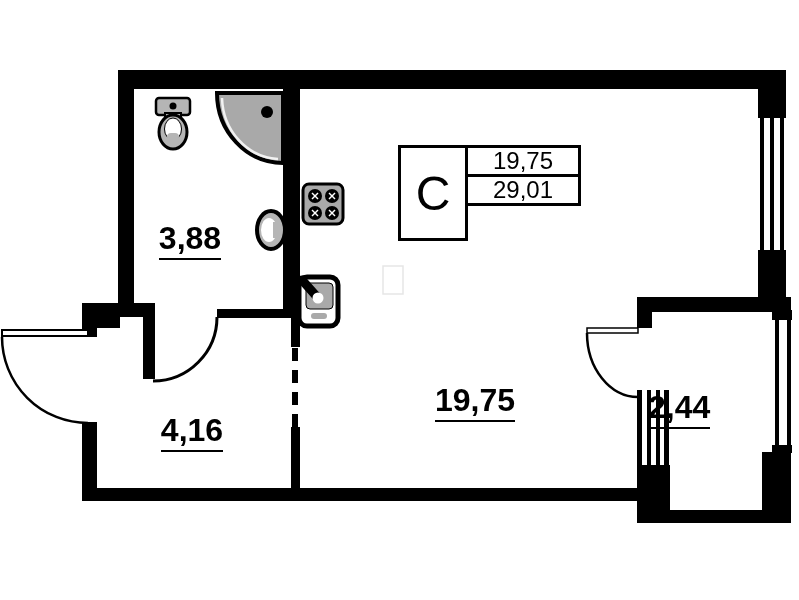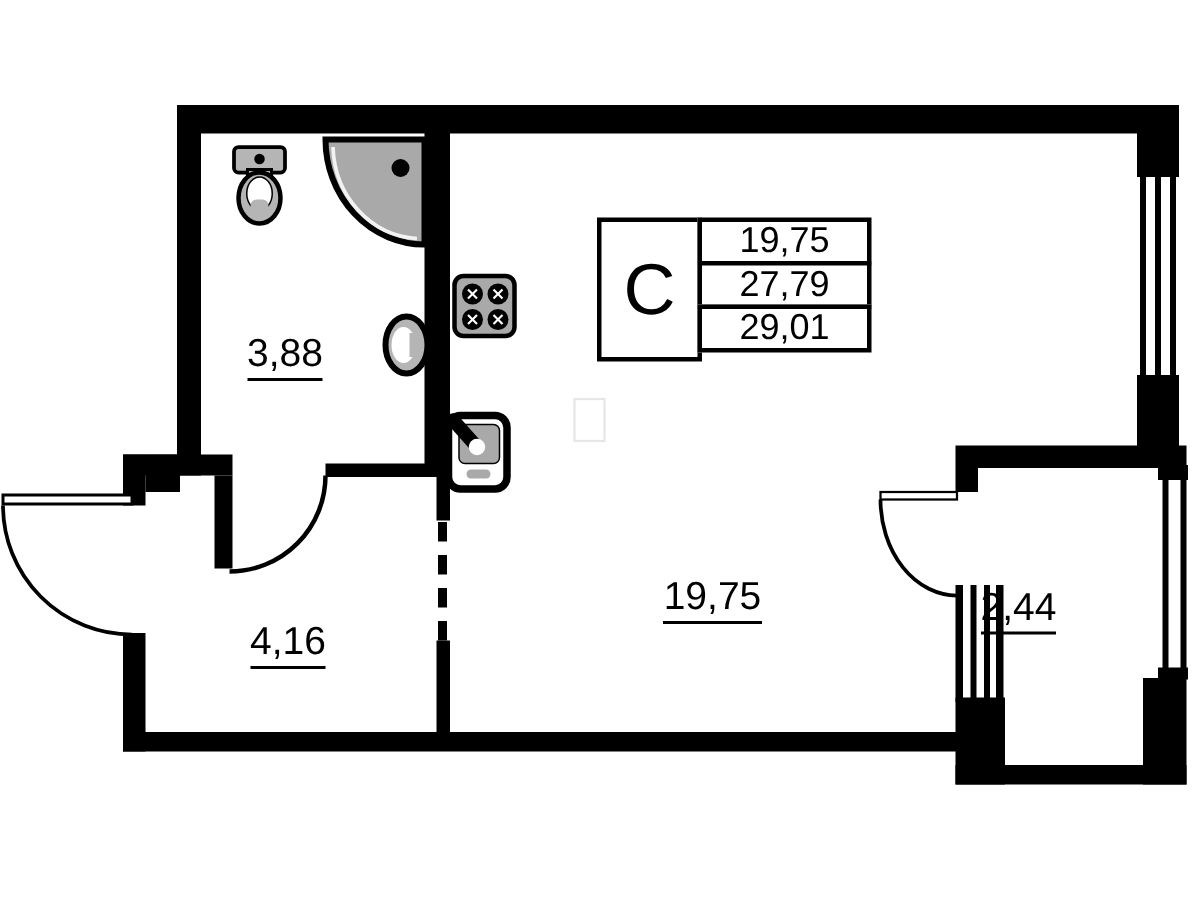--- a/index.html
+++ b/index.html
@@ -2,22 +2,22 @@
 <html><head>
 <meta charset="utf-8">
 <style>
   html,body{margin:0;padding:0;background:#fff;}
   .stage{
     position:relative;width:799px;height:600px;background:#ffffff;overflow:hidden;
     font-family:"Liberation Sans",sans-serif;color:#000;
   }
   .plan-svg{position:absolute;left:0;top:0;}
   .room-label{
-    position:absolute;font-size:26px;line-height:1.05;text-align:center;
-    letter-spacing:0;color:#000;white-space:nowrap;
+    position:absolute;font-size:32px;line-height:1.05;text-align:center;
+    letter-spacing:0;color:#000;white-space:nowrap;font-weight:bold;
   }
   .underlined{border-bottom:2px solid #000;padding-bottom:2px;}
   .info-box{position:absolute;left:398px;top:145px;display:flex;}
   .info-type{
     width:64px;height:90px;border:3px solid #000;display:flex;
     align-items:center;justify-content:center;font-size:48px;background:#fff;
   }
   .info-vals{display:flex;flex-direction:column;margin-left:-3px;}
   .info-val{
     width:110px;height:26px;border:3px solid #000;display:flex;
@@ -176,18 +176,17 @@
 
   <div class="room-label" style="left:648px;top:391px;width:62px;">
     <span class="underlined">2,44</span>
   </div>
 
 
   <div class="info-box">
     <div class="info-type">С</div>
     <div class="info-vals">
       <div class="info-val">19,75</div>
-      <div class="info-val">27,79</div>
       <div class="info-val">29,01</div>
     </div>
   </div>
 
 </div>
 
 </body></html>

